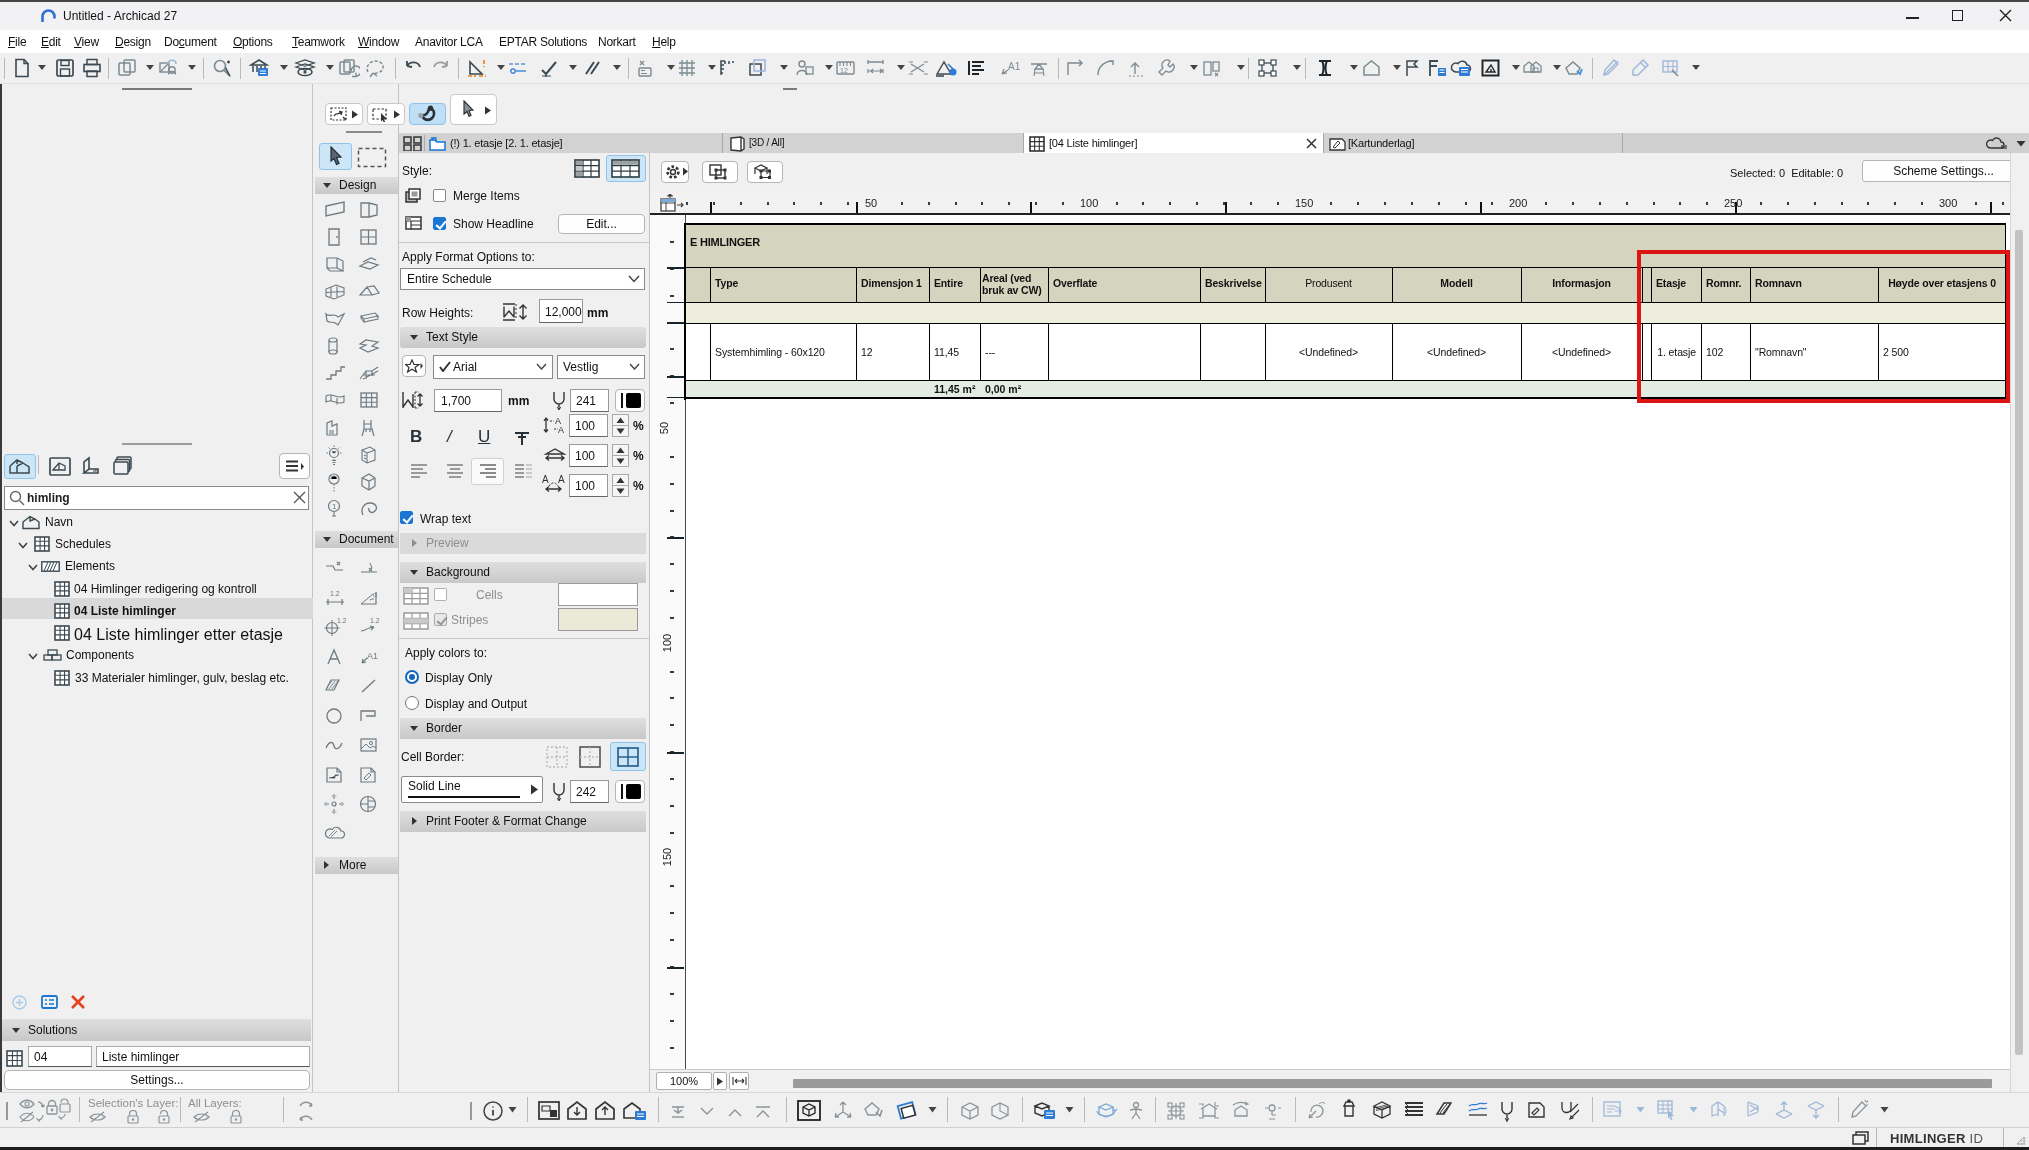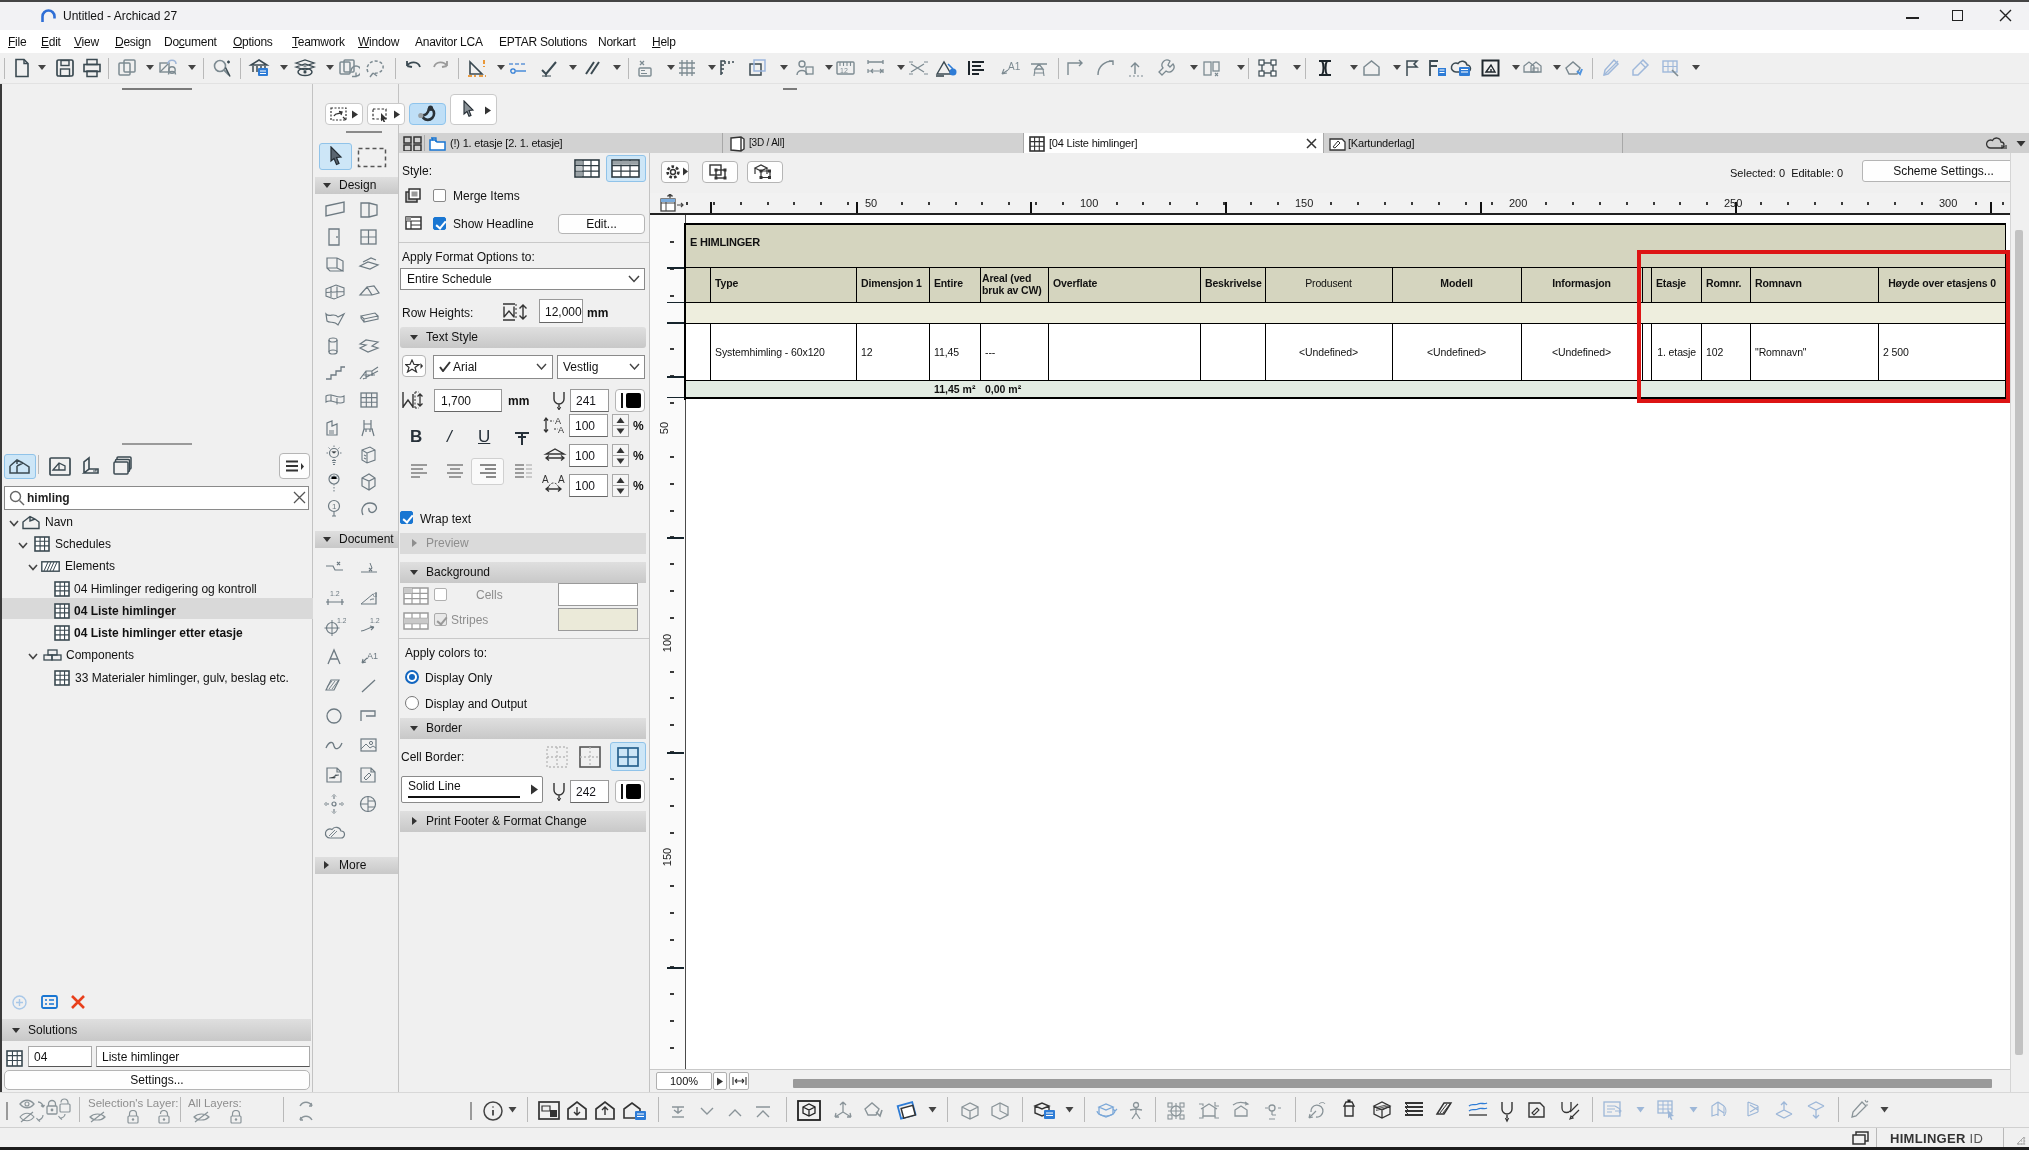--- a/index.html
+++ b/index.html
@@ -342,21 +342,21 @@
 <div class="tx" style="left:74px;top:582px;font-size:12px;font-weight:normal">04 Himlinger redigering og kontroll</div>
 <svg class="a" style="left:54px;top:603px" width="16" height="16" viewBox="0 0 16 16">
     <rect x="1" y="1" width="14" height="14" fill="#fff" stroke="#3b4a52" stroke-width="1.6"></rect>
     <path d="M6.08 1 V15 M10.56 1 V15 M1 5.28 H15 M1 9.92 H15" stroke="#3b4a52" stroke-width="1.1"></path>
   </svg>
 <div class="tx" style="left:74px;top:604px;font-size:12px;font-weight:bold">04 Liste himlinger</div>
 <svg class="a" style="left:54px;top:625px" width="16" height="16" viewBox="0 0 16 16">
     <rect x="1" y="1" width="14" height="14" fill="#fff" stroke="#3b4a52" stroke-width="1.6"></rect>
     <path d="M6.08 1 V15 M10.56 1 V15 M1 5.28 H15 M1 9.92 H15" stroke="#3b4a52" stroke-width="1.1"></path>
   </svg>
-<div class="tx" style="left:74px;top:626px;font-size:12px;font-weight:bold">04 Liste himlinger etter etasje</div>
+<div class="tx" style="left:74px;top:626px;font-size:16px;font-weight:normal">04 Liste himlinger etter etasje</div>
 <svg class="a" style="left:28px;top:651px" width="10" height="10" viewBox="0 0 10 10">
     <path d="M1 3 L5 7.5 L9 3" fill="none" stroke="#444" stroke-width="1.6"></path>
   </svg>
 <svg class="a" style="left:43px;top:649px" width="19" height="13" viewBox="0 0 19 13">
     <rect x="5" y="1" width="9" height="5" fill="none" stroke="#3b4a52" stroke-width="1.3"></rect>
     <rect x="1" y="6" width="8" height="5" fill="none" stroke="#3b4a52" stroke-width="1.3"></rect>
     <rect x="9" y="6" width="9" height="5" fill="none" stroke="#3b4a52" stroke-width="1.3"></rect>
   </svg>
 <div class="tx" style="left:66px;top:648px;font-size:12px;font-weight:normal">Components</div>
 <svg class="a" style="left:54px;top:670px" width="16" height="16" viewBox="0 0 16 16">

